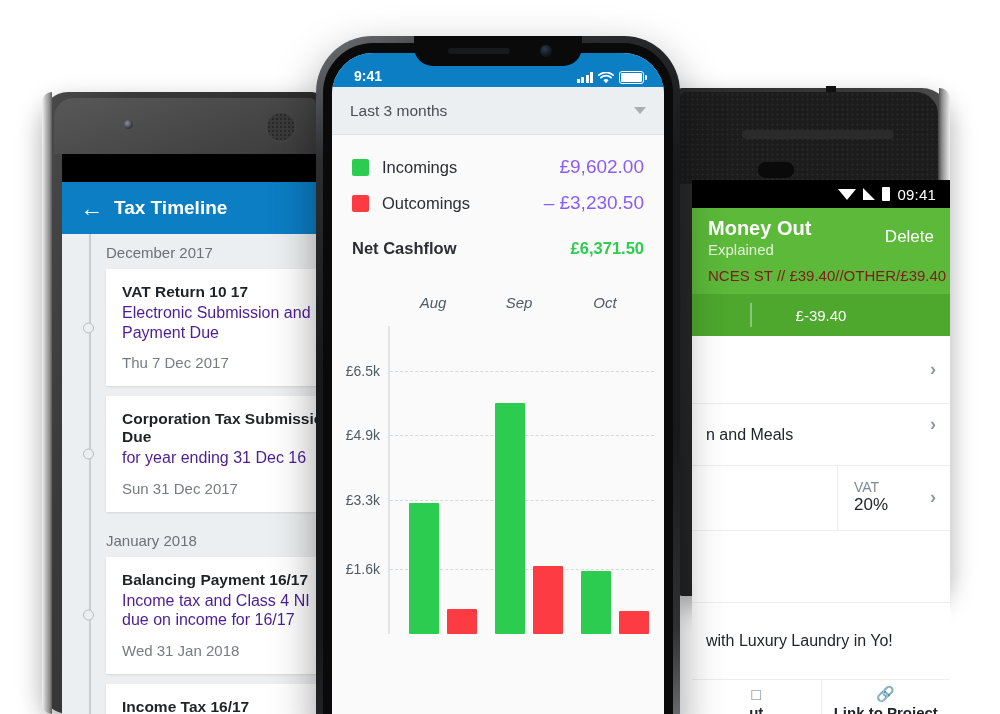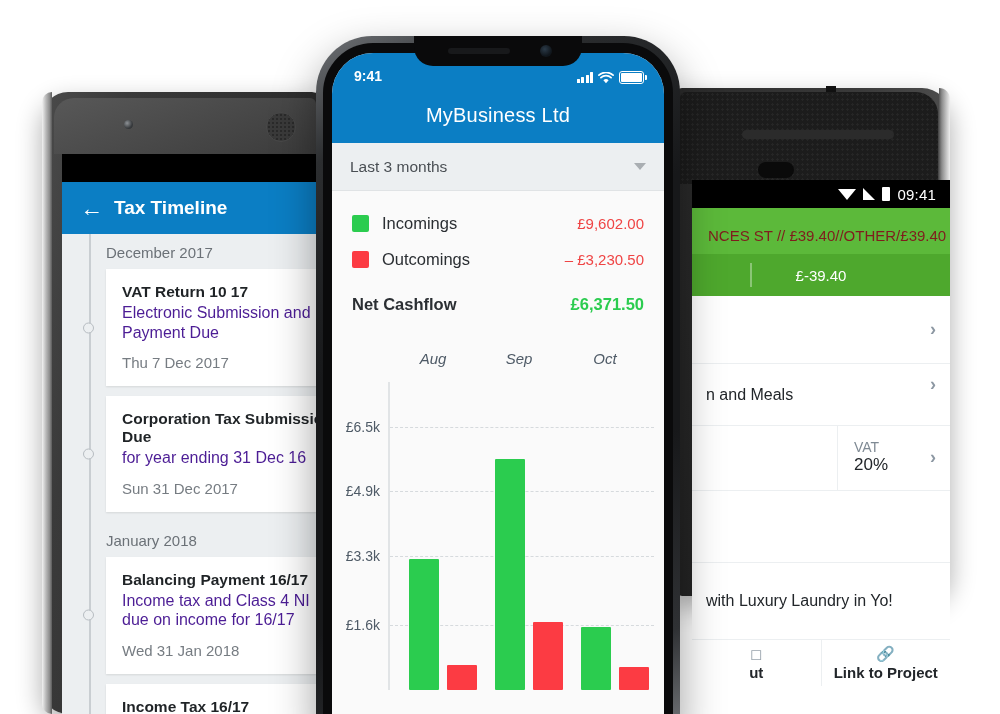--- a/index.html
+++ b/index.html
@@ -133,21 +133,21 @@
     justify-content:space-between;padding:0 18px;box-sizing:border-box;
     color:#4a4f54;font-size:15.5px;border-bottom:1px solid #e0e3e5;
   }
   .caret-down{width:0;height:0;border-left:6px solid transparent;border-right:6px solid transparent;border-top:7px solid #a9aeb2;}
 
   .summary{background:#fafafa;padding:14px 20px 10px 20px;}
   .srow{display:flex;align-items:center;justify-content:space-between;height:36px;}
   .srow .lft{display:flex;align-items:center;gap:13px;}
   .swatch{width:17px;height:17px;border-radius:2px;}
   .srow .lbl{font-size:16.5px;color:#2b2f33;}
-  .srow .val{font-size:15px;color:#ef4444;}
+  .srow .val{font-size:19px;color:#8b5cf6;}
   .srow.net{margin-top:9px;gap:16px;}
   .srow.net .lbl,.srow.net .val{font-weight:bold;font-size:16.5px;}
 
   
   .chart-wrap{position:relative;background:#fafafa;padding:8px 10px 0 0;height:358px;box-sizing:border-box;}
   .chart{position:relative;height:100%;}
   .months{position:absolute;left:58px;right:6px;top:10px;height:24px;display:flex;}
   .months span{flex:1;text-align:center;font-size:15px;color:#4e5a66;font-style:italic;}
   .yaxis{position:absolute;left:0;top:0;bottom:0;width:54px;}
   .ytick{position:absolute;right:6px;transform:translateY(-50%);font-size:14px;color:#4e5a66;white-space:nowrap;}
@@ -284,20 +284,27 @@
 
     <div class="screen">
       <div class="statusbar">
         <span style="display:inline-block;width:0;height:0;border-left:9px solid transparent;border-right:9px solid transparent;border-top:11px solid #fff;"></span>
         <span style="display:inline-block;width:0;height:0;border-left:12px solid #fff;border-top:12px solid transparent;"></span>
         <span style="display:inline-block;width:8px;height:14px;background:#fff;border-radius:1px;position:relative;"></span>
         <span class="clock">09:41</span>
       </div>
 
       <div class="mo-head">
+        <div class="mo-top">
+          <div>
+            <div class="mo-title">Money Out</div>
+            <div class="mo-sub">Explained</div>
+          </div>
+          <div class="mo-del">Delete</div>
+        </div>
         <div class="mo-ref">NCES ST // £39.40//OTHER/£39.40</div>
       </div>
 
       <div class="mo-amt">
         <div class="vdiv"></div>
         <span>£-39.40</span>
       </div>
 
       <div class="rrow" style="height:68px;">
         <span class="txt"></span>
@@ -355,23 +362,20 @@
             </span>
           <svg width="16" height="12" viewBox="0 0 16 12">
             <path d="M8 11.2 L5.4 8.2 a4 4 0 0 1 5.2 0 Z" fill="#fff"></path>
             <path d="M2.9 5.6 a7.4 7.4 0 0 1 10.2 0" stroke="#fff" stroke-width="1.7" fill="none" stroke-linecap="round"></path>
             <path d="M0.9 3.2 a10.5 10.5 0 0 1 14.2 0" stroke="#fff" stroke-width="1.7" fill="none" stroke-linecap="round"></path>
           </svg>
           <span class="batt"></span>
         </span>
       </div>
 
-      <div class="ios-nav">
-        <span>MyBusiness Ltd</span>
-      </div>
 
       <div class="period-bar">
         <span>Last 3 months</span>
         <span class="caret-down"></span>
       </div>
 
       <div class="summary">
         <div class="srow">
           <span class="lft">
             <span class="swatch" style="background:#2bcc4f"></span>

